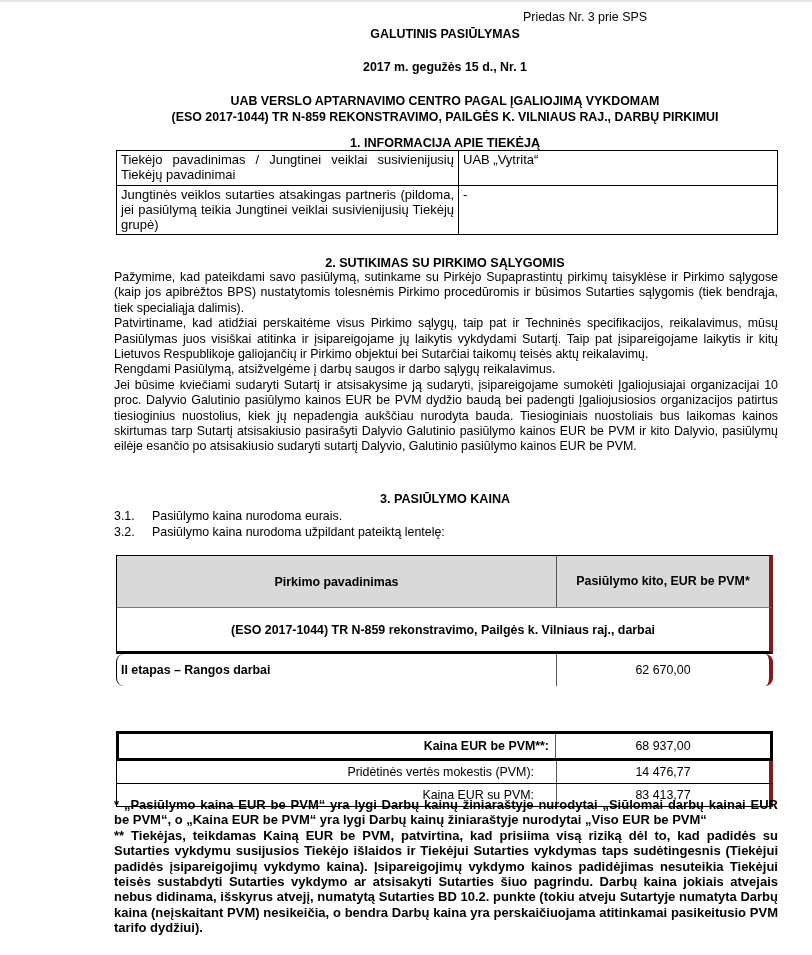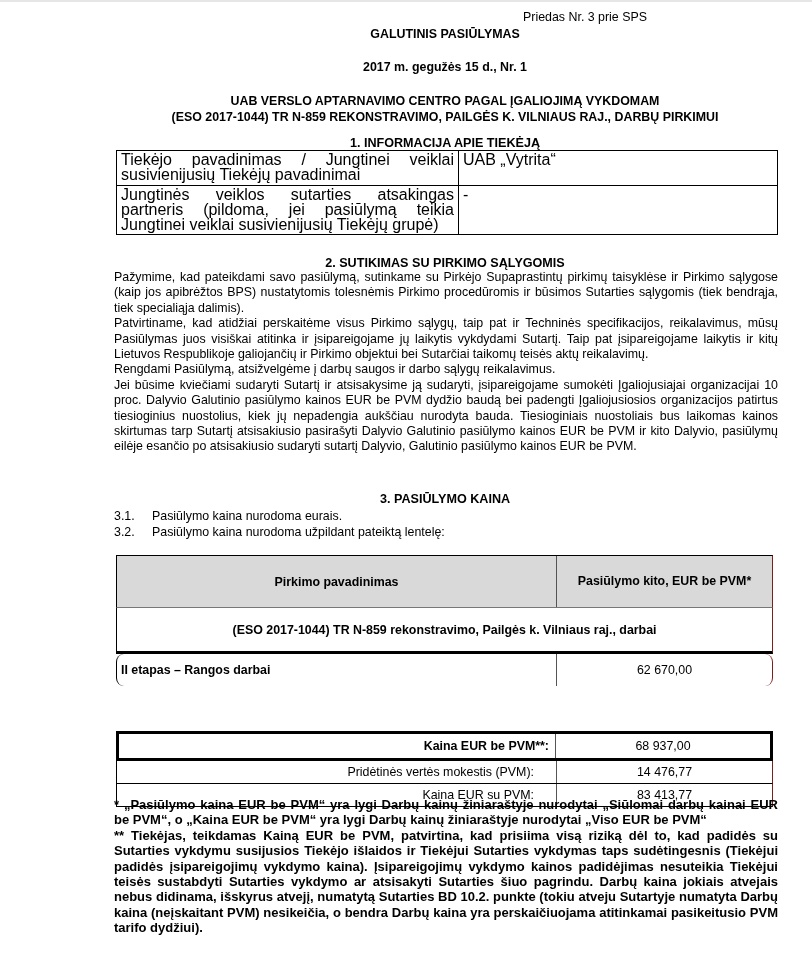--- a/index.html
+++ b/index.html
@@ -9,31 +9,31 @@
   .topline { position: absolute; left: 0; top: 0; width: 812px; height: 2px; background: #e6e6e6; }
   .annex { position: absolute; right: 37px; top: 10px; font-size: 12.4px; }
   .title { position: absolute; left: 0; width: 890px; text-align: center; font-weight: bold; font-size: 12.4px; }
   .t1 { top: 27px; }
   .t2 { top: 60px; }
   .t3 { top: 93px; line-height: 16px; }
   .sec-h { position: absolute; left: 0; width: 890px; text-align: center; font-weight: bold; font-size: 12.6px; }
   .s1 { top: 136px; }
   .s2 { top: 256px; }
   .s3 { top: 492px; }
-  table.info { position: absolute; left: 116px; top: 150px; width: 662px; border-collapse: collapse; font-size: 16px; }
+  table.info { position: absolute; left: 116px; top: 150px; width: 662px; border-collapse: collapse; font-size: 13px; }
   table.info td { border: 1px solid #000; vertical-align: top; padding: 1px 4px; line-height: 15px; }
   table.info td.lbl { width: 333px; text-align: justify; }
   .r1 td { height: 32px; }
   .r2 td { height: 46px; }
   .body-text { position: absolute; left: 114px; width: 664px; top: 270px; line-height: 15.4px; text-align: justify; font-size: 12.4px; }
   .body-text p { margin: 0; }
   .list { position: absolute; left: 114px; top: 508px; line-height: 16px; font-size: 12.4px; }
   .list .num { display: inline-block; width: 38px; }
   .price { position: absolute; left: 116px; top: 555px; width: 657px; }
-  .price .row { position: relative; display: flex; box-sizing: border-box; border-left: 1px solid #000; border-right: 1px solid #7f1d1d; }
+  .price .row { position: relative; display: flex; box-sizing: border-box; border-left: 1px solid #000; border-right: 4px solid #7f1d1d; }
   .price .c1 { box-sizing: border-box; width: 440px; border-right: 1px solid #555; display: flex; align-items: center; }
   .price .c2 { box-sizing: border-box; flex: 1; display: flex; align-items: center; justify-content: center; text-align: center; }
   .hdr { background: #d9d9d9; height: 53px; border-top: 1px solid #000; border-bottom: 1px solid #777; font-weight: bold; font-size: 12.4px; }
   .hdr .c1 { justify-content: center; }
   .hdr .c2 { line-height: 15px; padding: 0 8px; }
   .sub { height: 46px; border-bottom: 3px solid #000; justify-content: center; align-items: center; font-weight: bold; }
   .sub span { display: block; width: 100%; text-align: center; }
   .stage { height: 32px; border-bottom: 3px solid #000; font-weight: bold; }
   .stage .c1 { padding-left: 4px; }
   .stage .c2 { font-weight: normal; }

